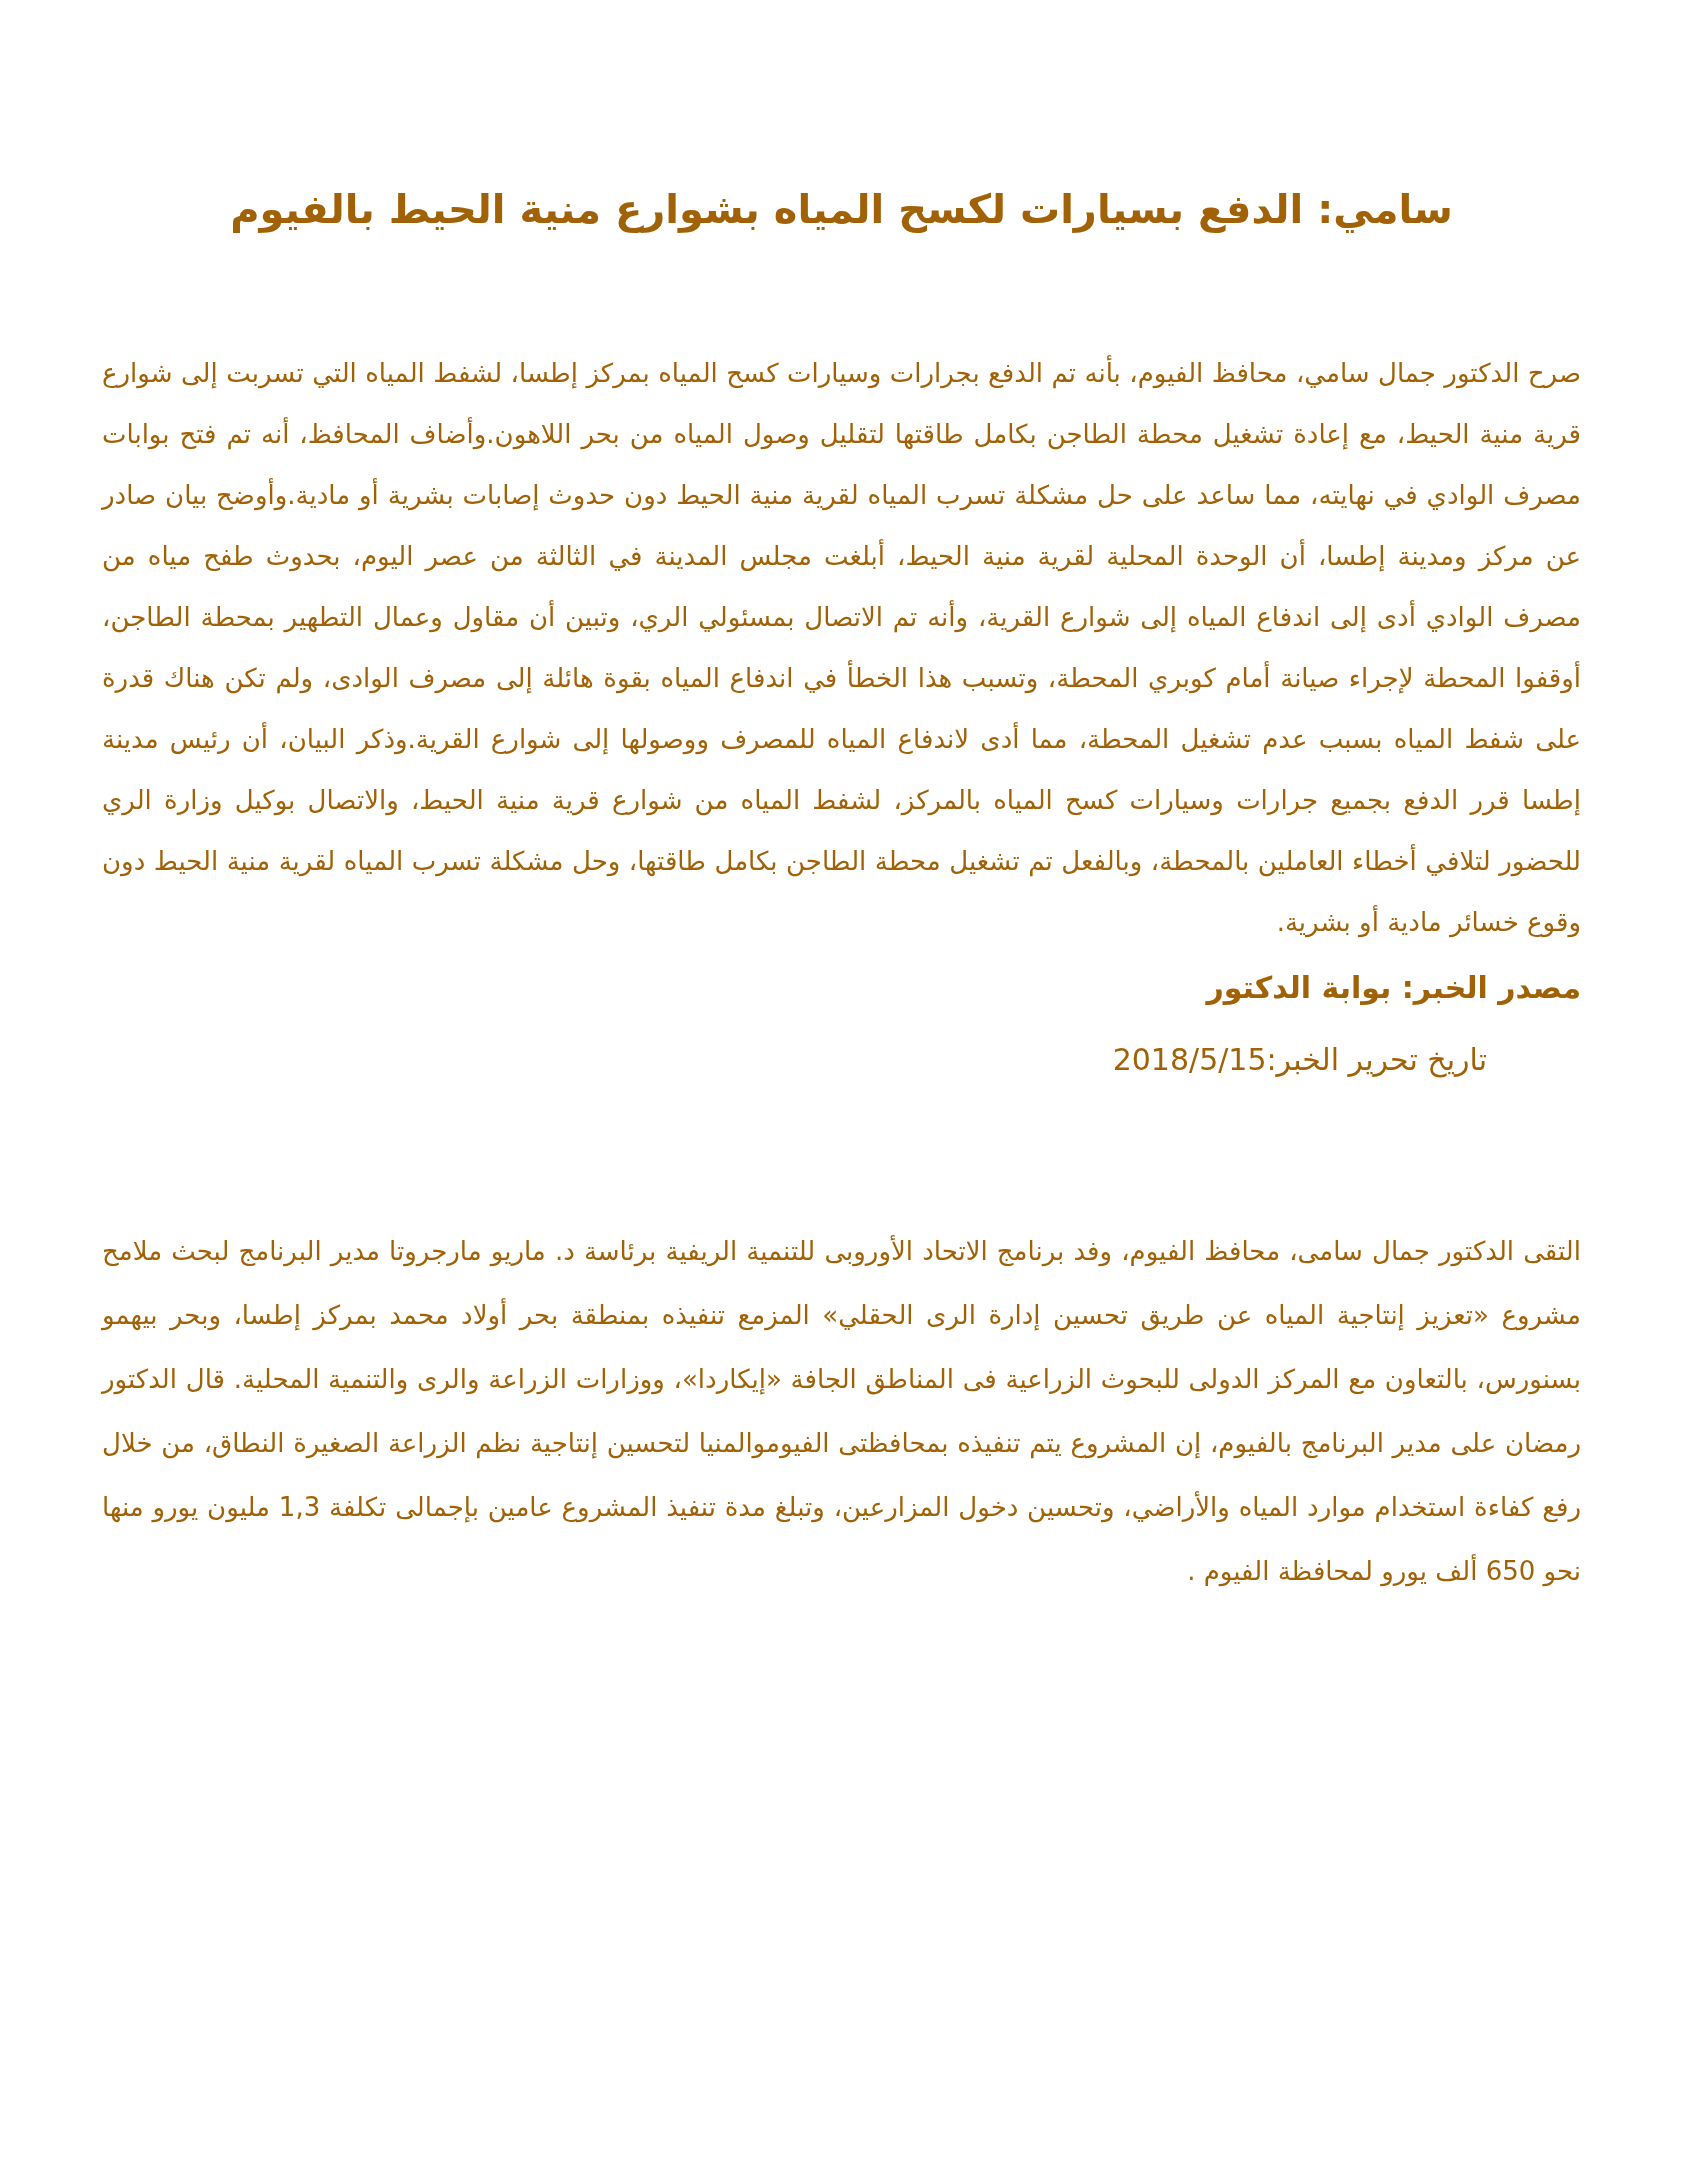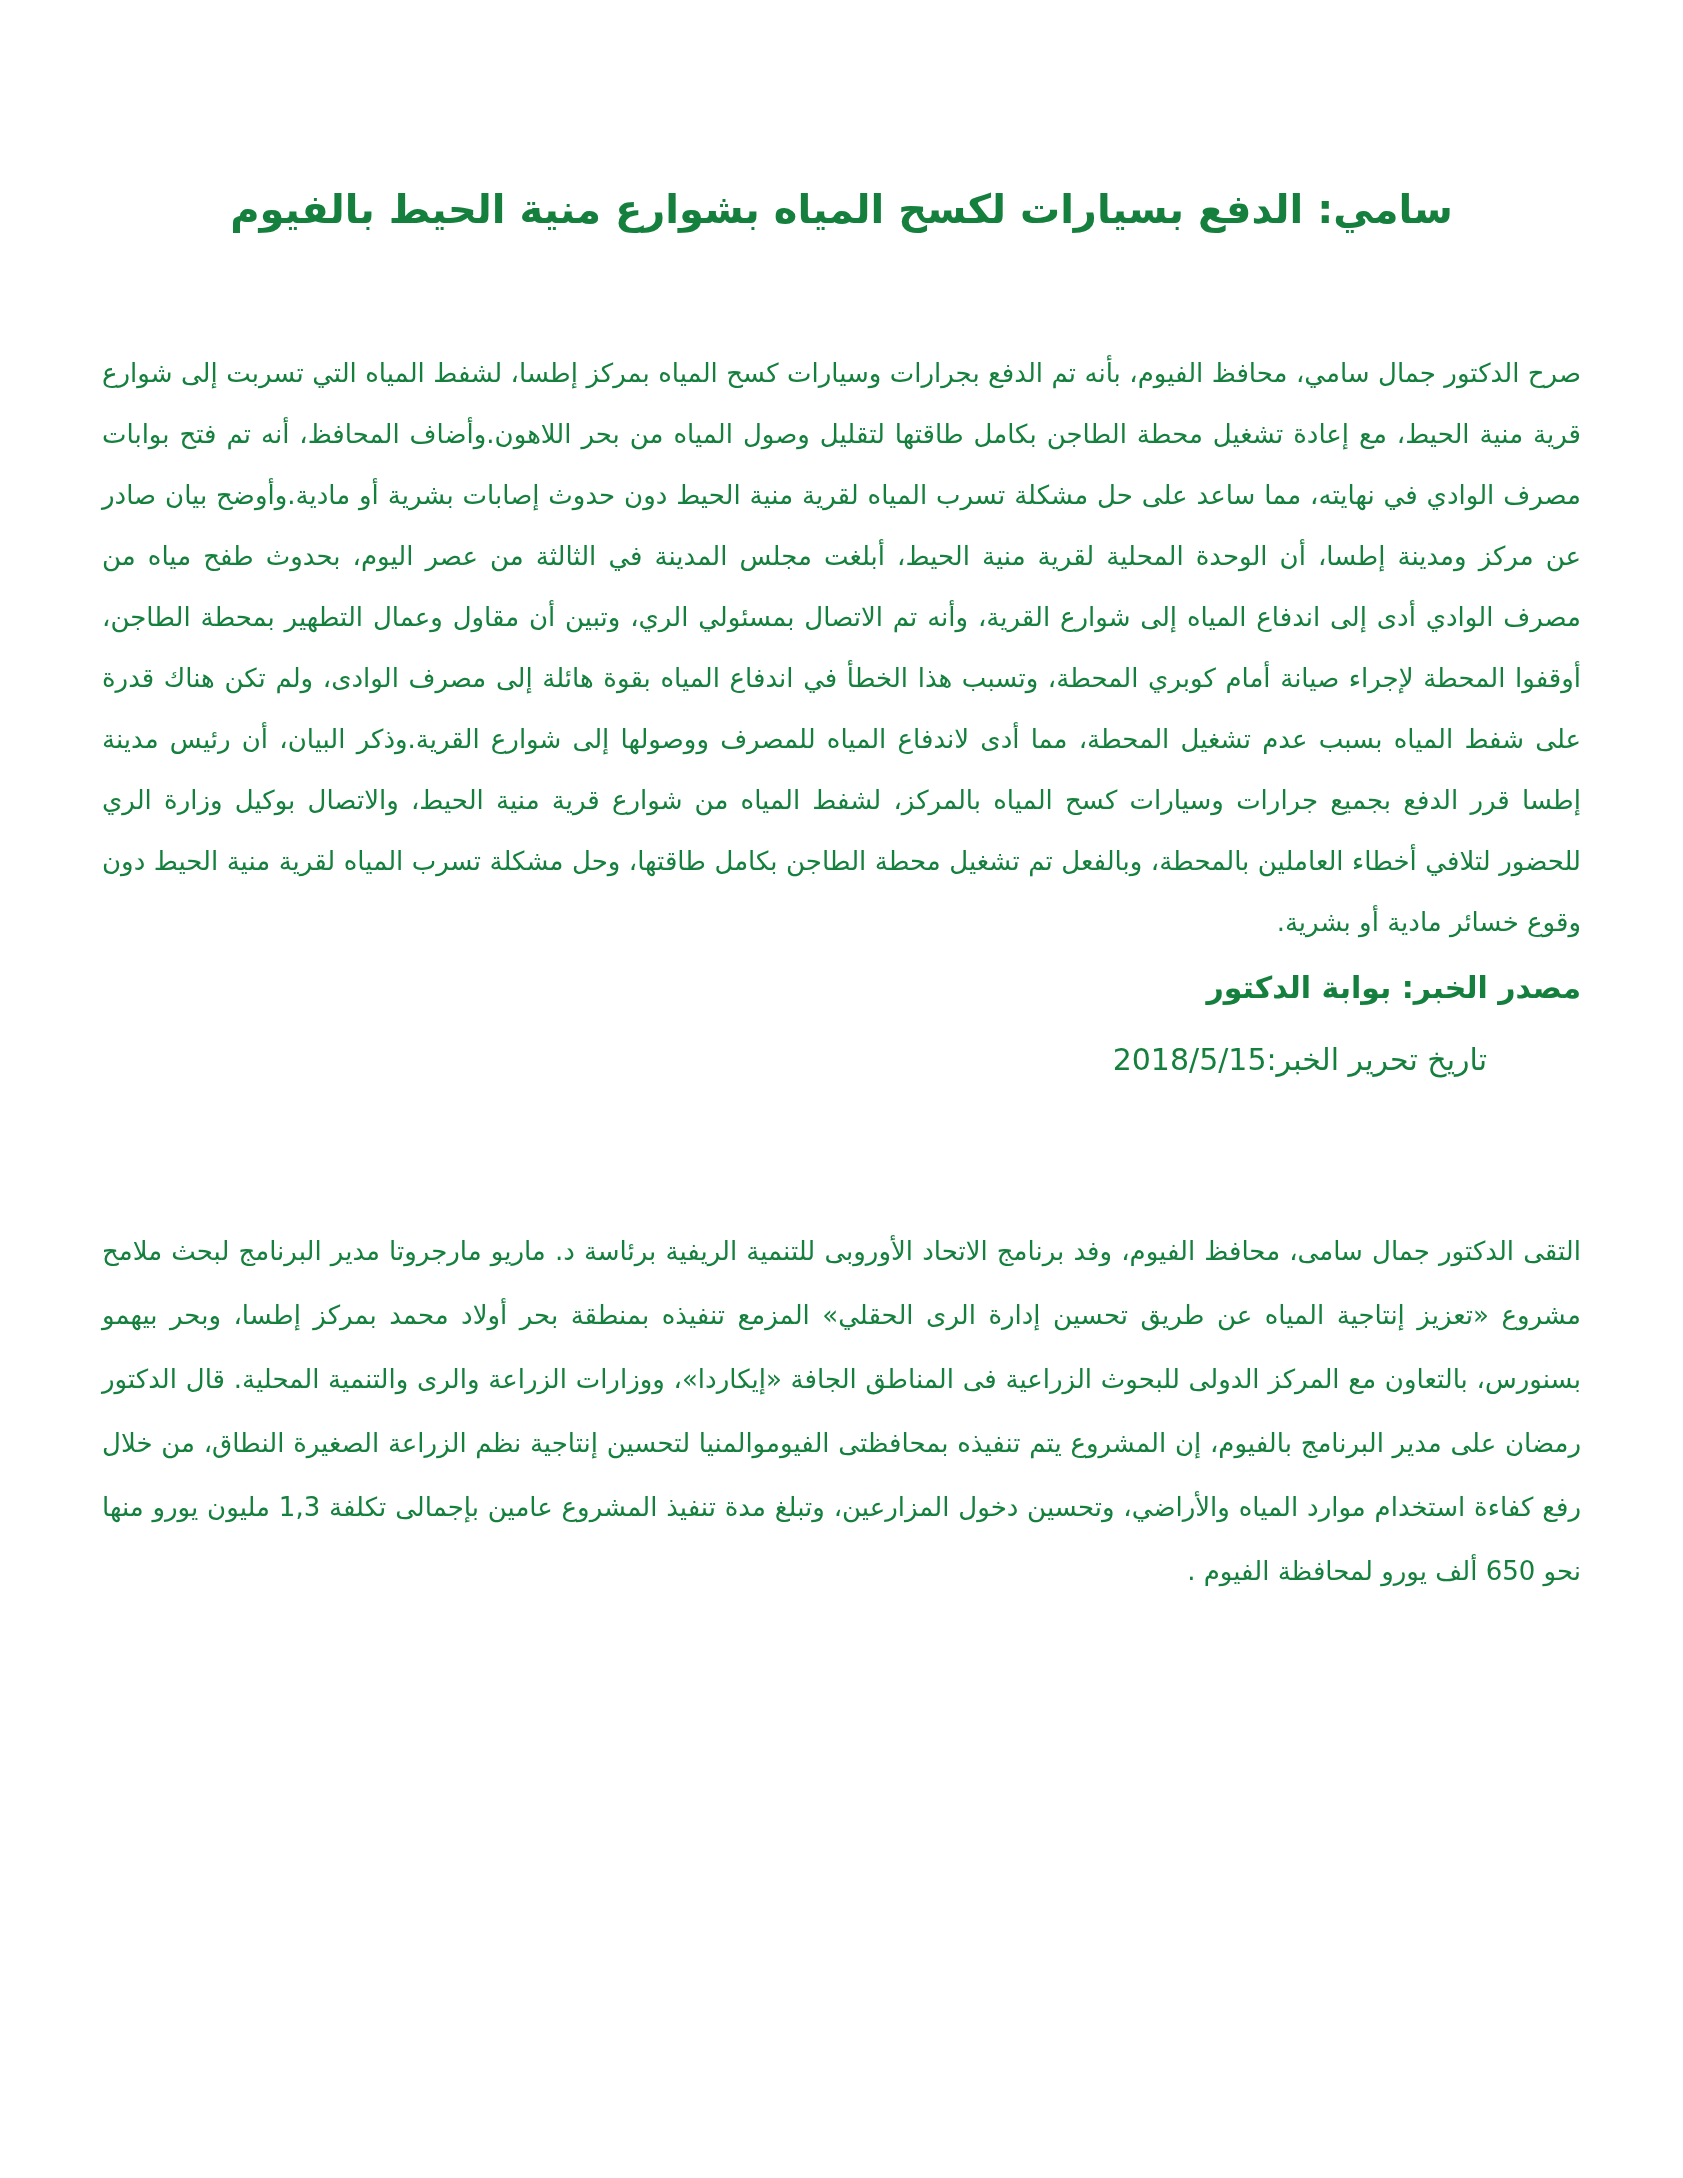--- a/index.html
+++ b/index.html
@@ -5,21 +5,21 @@
   html, body {
     margin: 0;
     padding: 0;
     background: #ffffff;
   }
   .page {
     position: relative;
     width: 1683px;
     height: 1626px;
     background: #ffffff;
-    color: #15803d;
+    color: #a16207;
     box-sizing: border-box;
     padding: 178px 102px 0 102px;
     direction: rtl;
     font-family: "DejaVu Sans", sans-serif;
     overflow: hidden;
   }
   .article-title {
     font-size: 40px;
     font-weight: bold;
     line-height: 63px;

